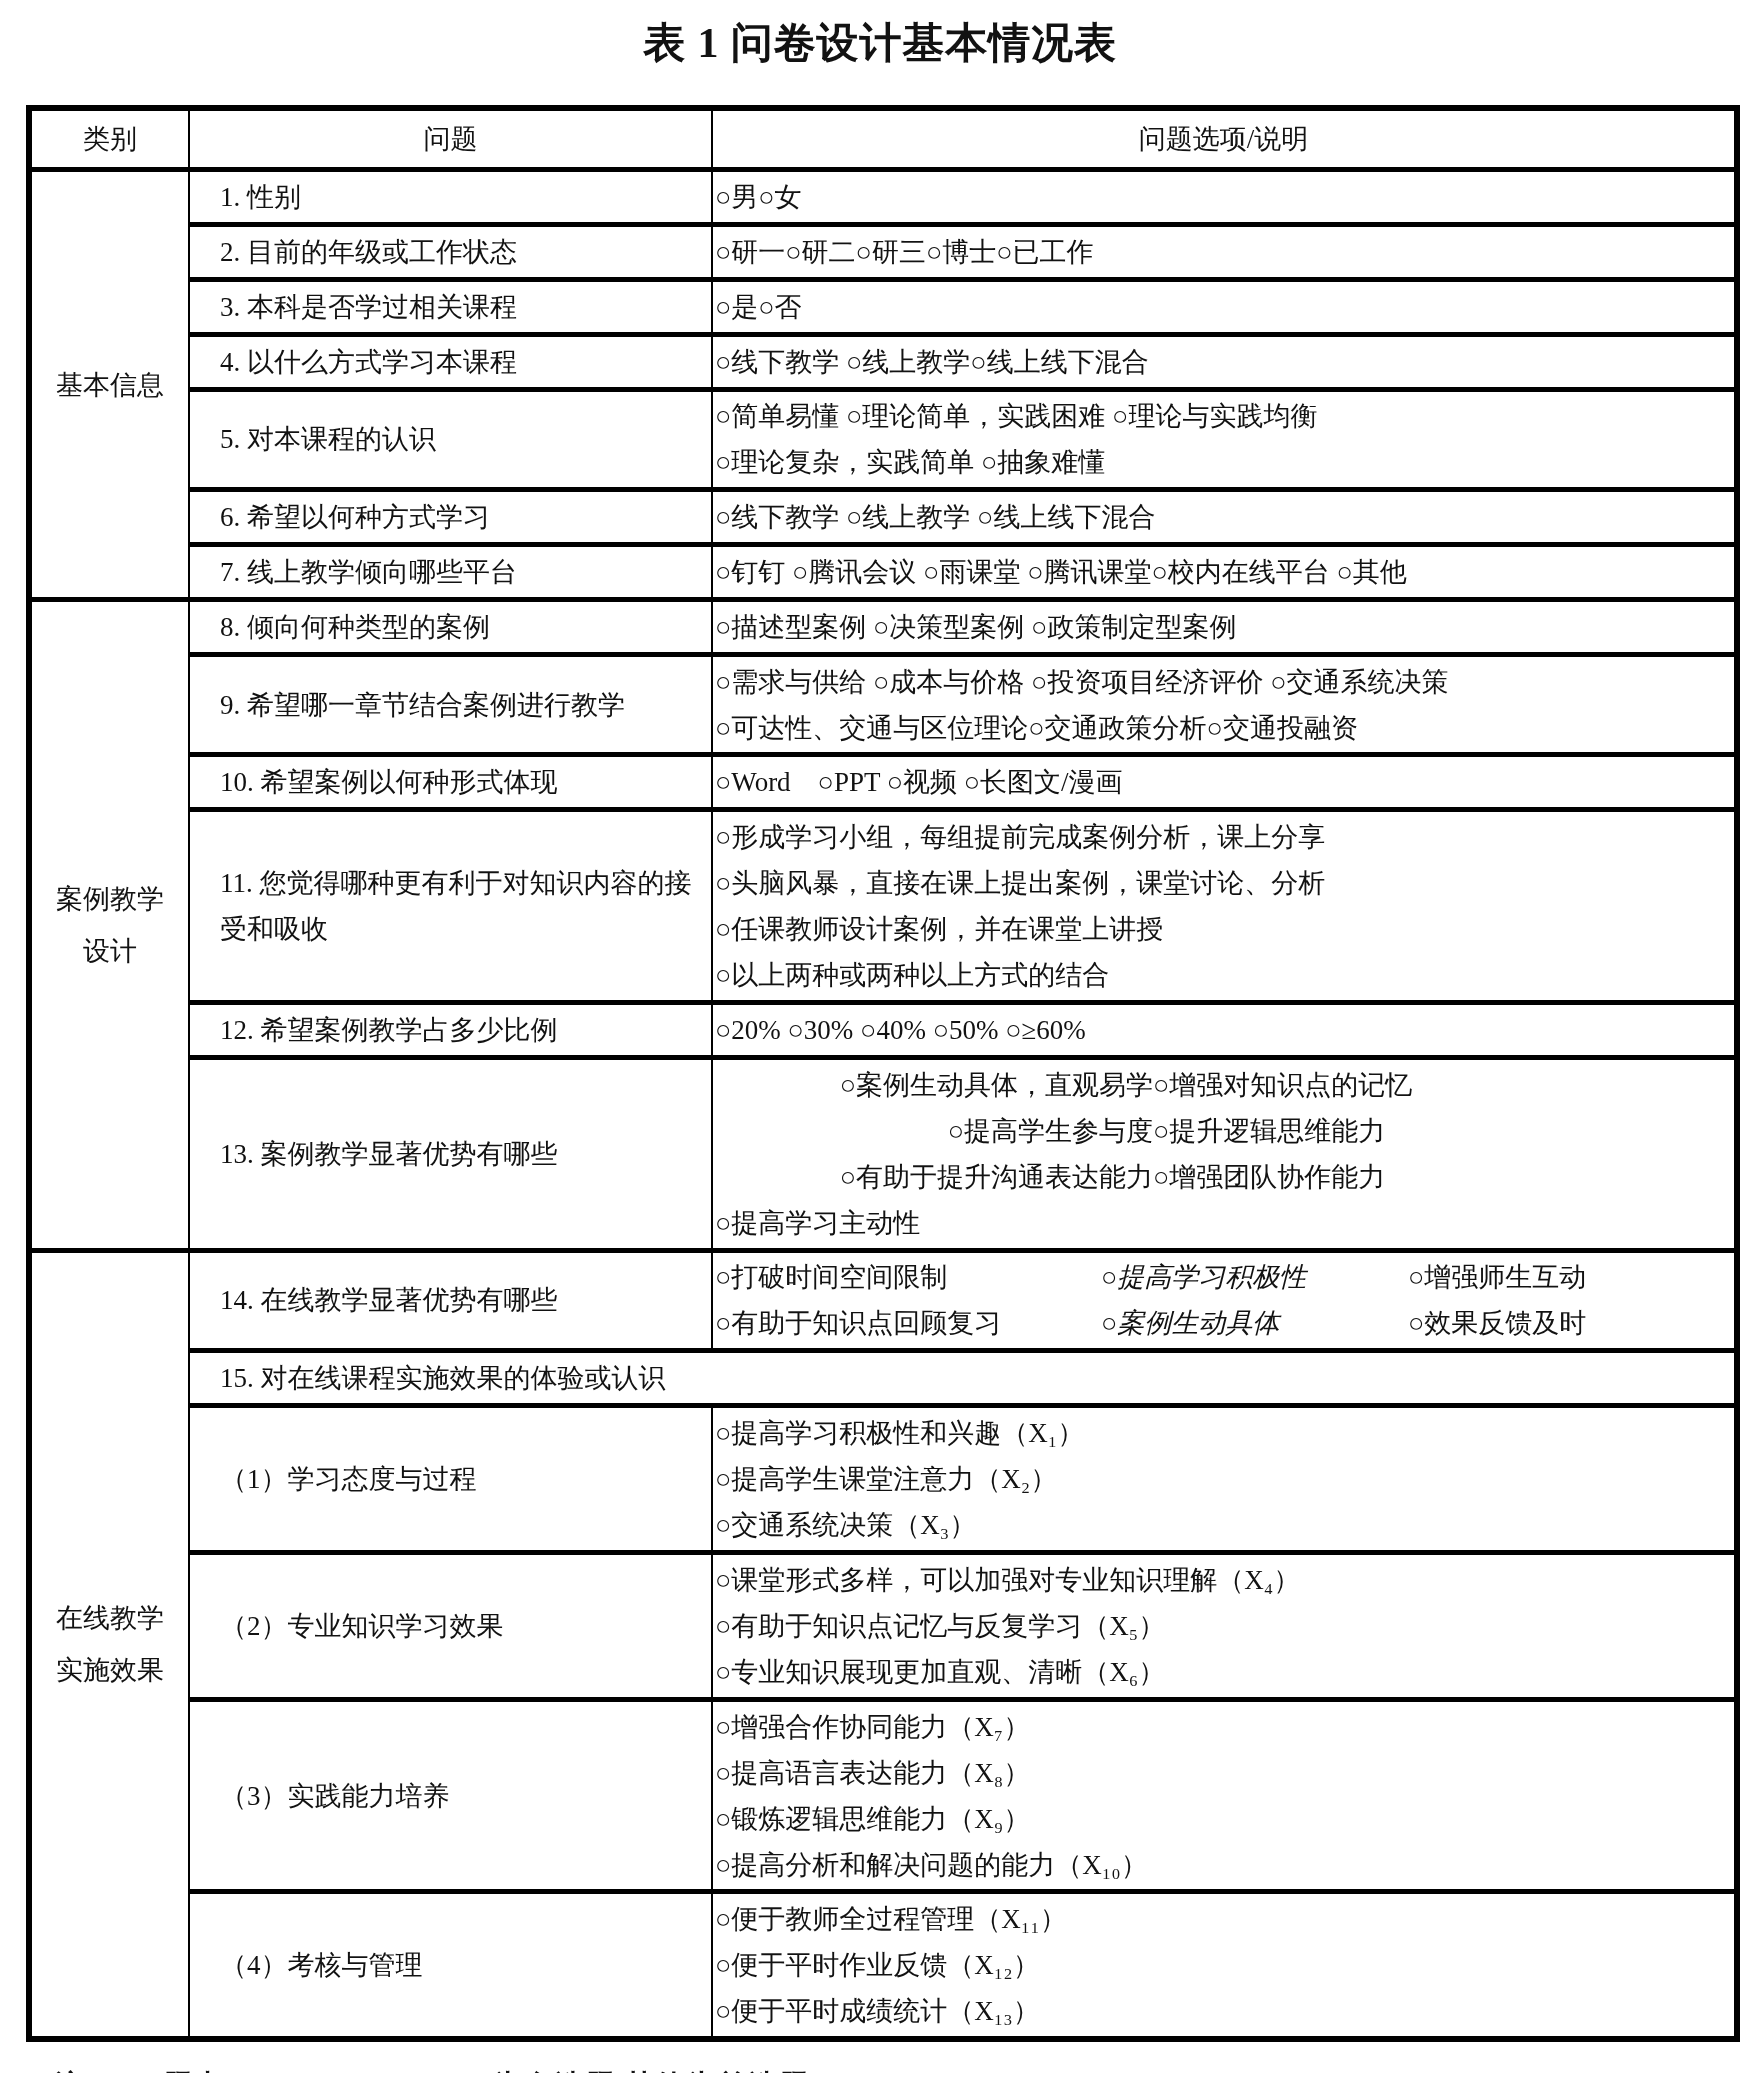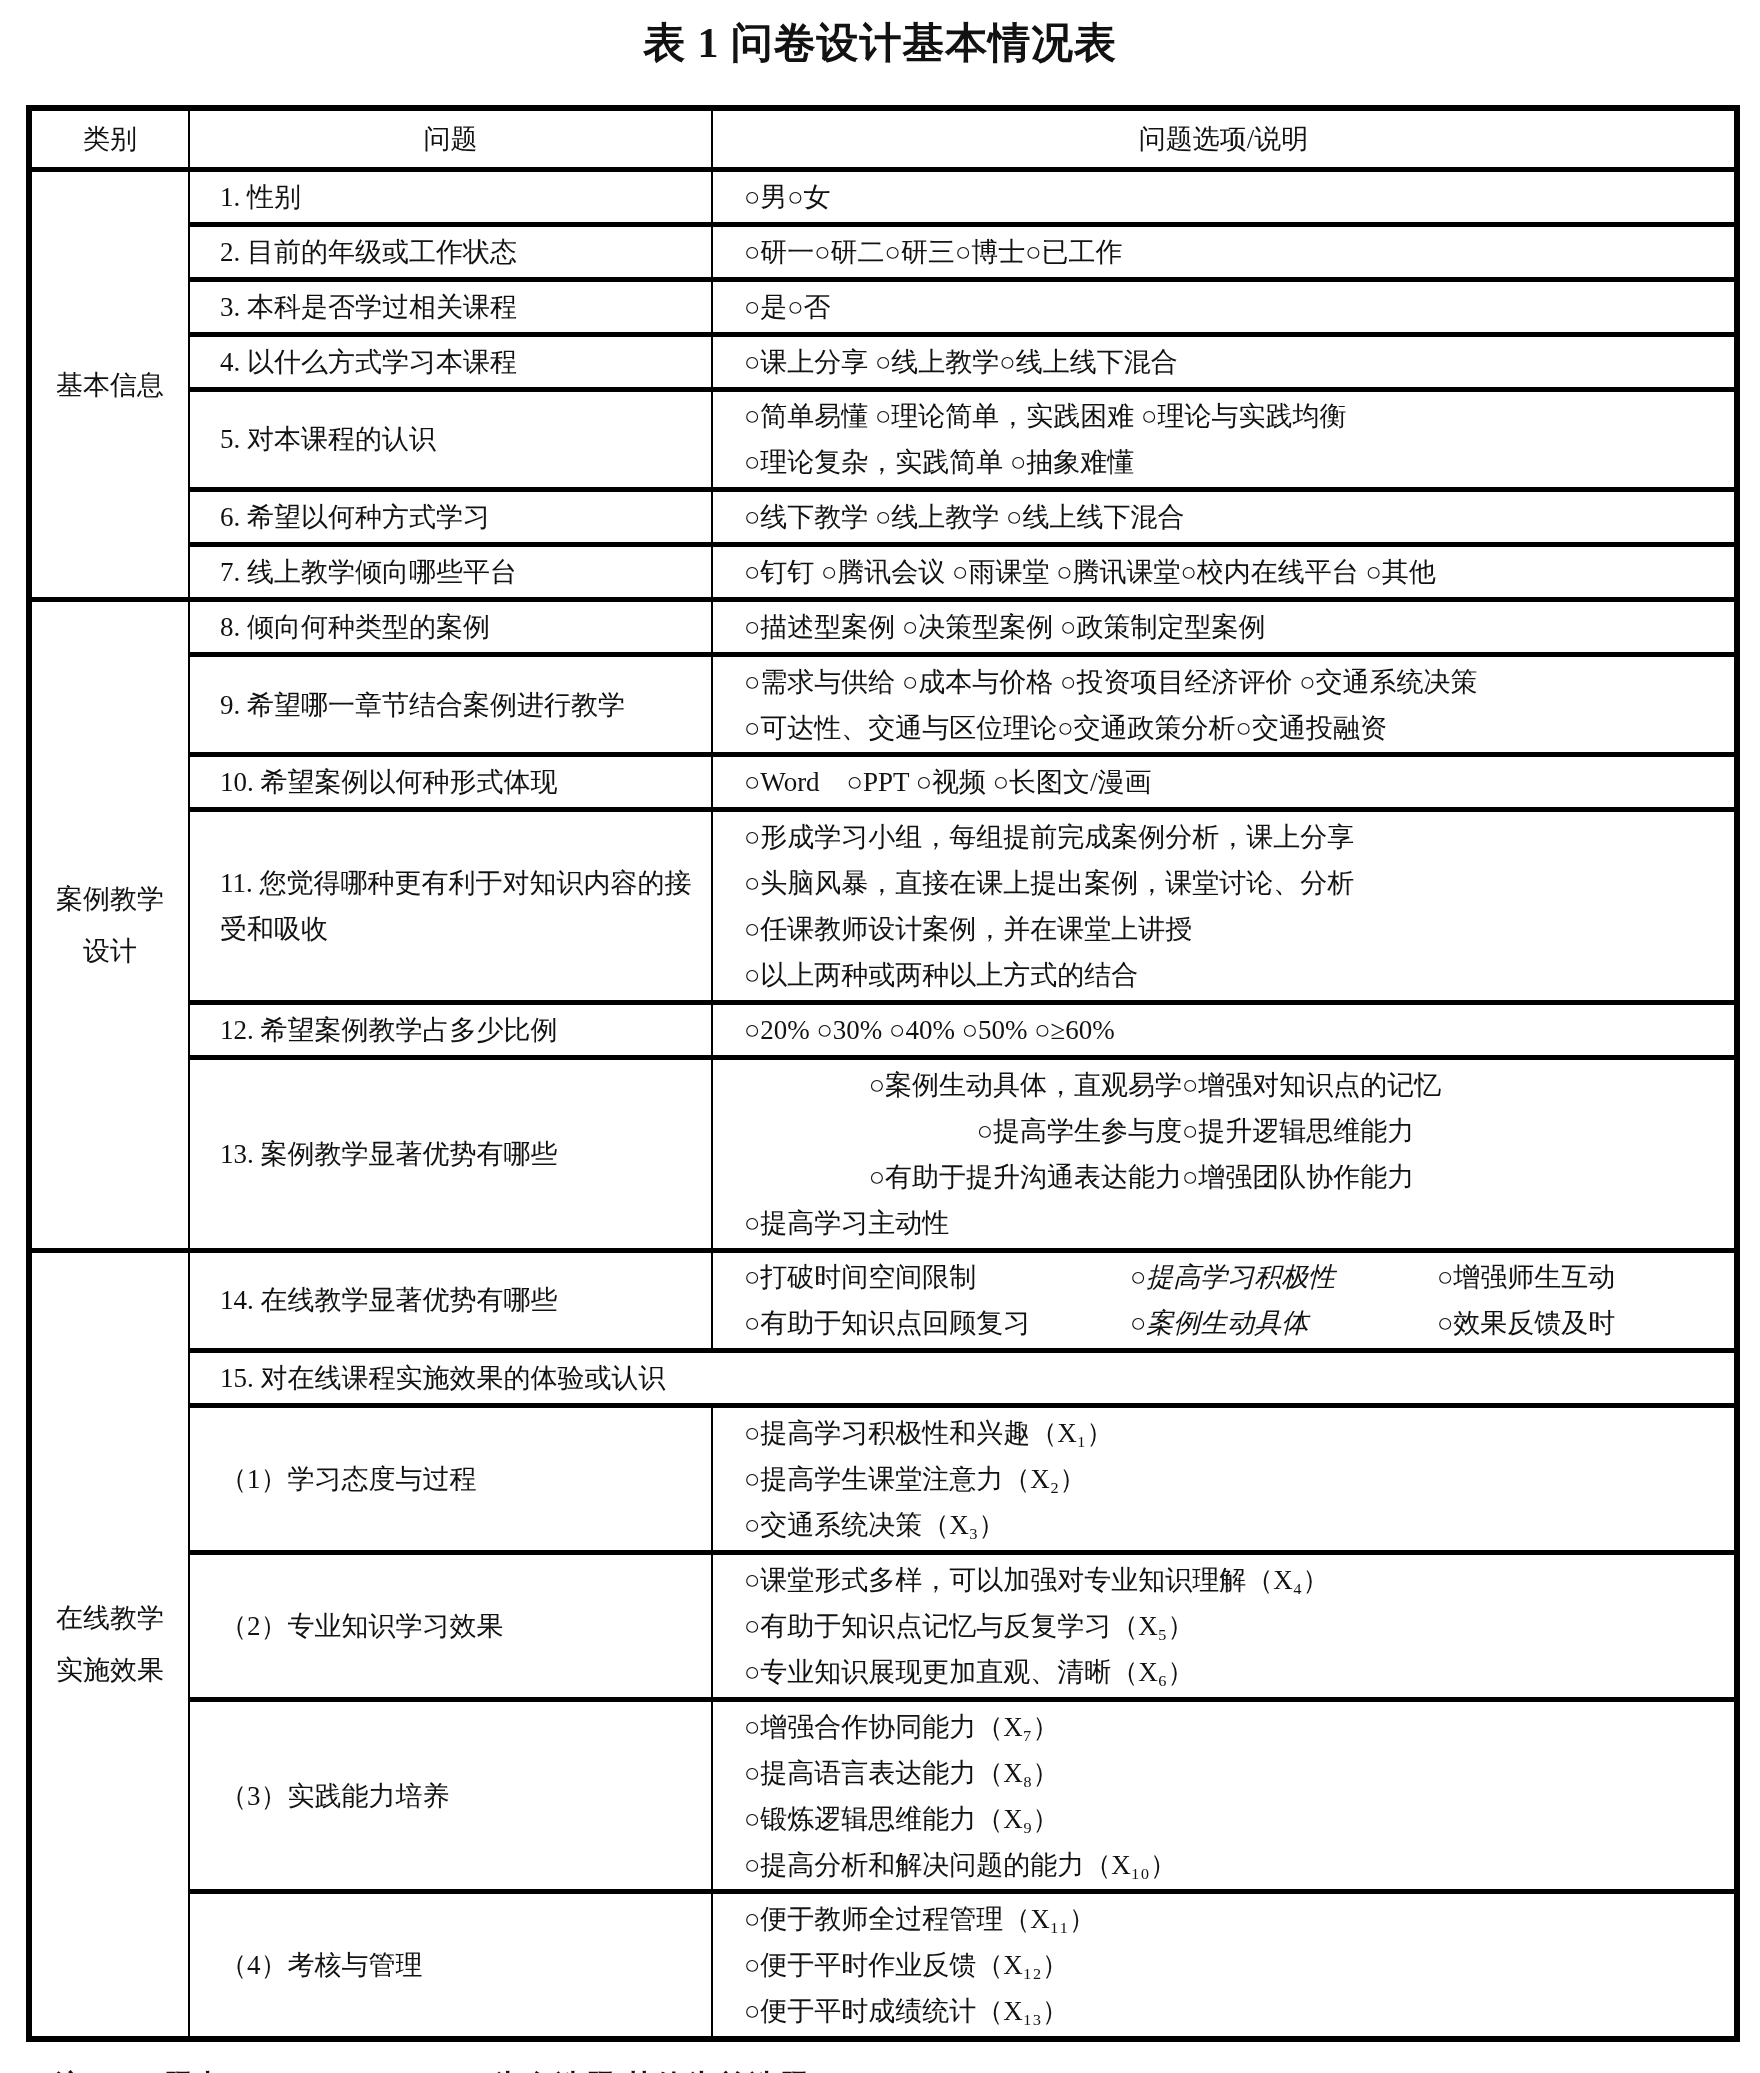--- a/index.html
+++ b/index.html
@@ -48,21 +48,21 @@
     line-height: 52px;
   }
   td.q {
     text-align: left;
     padding-left: 30px;
     white-space: pre-wrap;
     line-height: 46px;
   }
   td.opt {
     text-align: left;
-    padding-left: 31px;
+    padding-left: 2px;
   }
   .line {
     line-height: 46px;
     white-space: pre-wrap;
   }
   .seg-a13 { display: inline-block; width: 438px; text-align: right; }
   .seg-a14 { display: inline-block; width: 386px; }
   .seg-b14 { display: inline-block; width: 307px; font-style: italic; }
   .footnote {
     margin: 24px 0 0 54px;
@@ -106,21 +106,21 @@
     </tr>
     <tr>
       <td class="q">3. 本科是否学过相关课程</td>
       <td class="opt">
         <div class="line">○是○否</div>
       </td>
     </tr>
     <tr>
       <td class="q">4. 以什么方式学习本课程</td>
       <td class="opt">
-        <div class="line">○课上分享 ○线上教学○线上线下混合</div>
+        <div class="line">○线下教学 ○线上教学○线上线下混合</div>
       </td>
     </tr>
     <tr>
       <td class="q">5. 对本课程的认识</td>
       <td class="opt">
         <div class="line">○简单易懂 ○理论简单，实践困难 ○理论与实践均衡</div>
         <div class="line">○理论复杂，实践简单 ○抽象难懂</div>
       </td>
     </tr>
     <tr>

